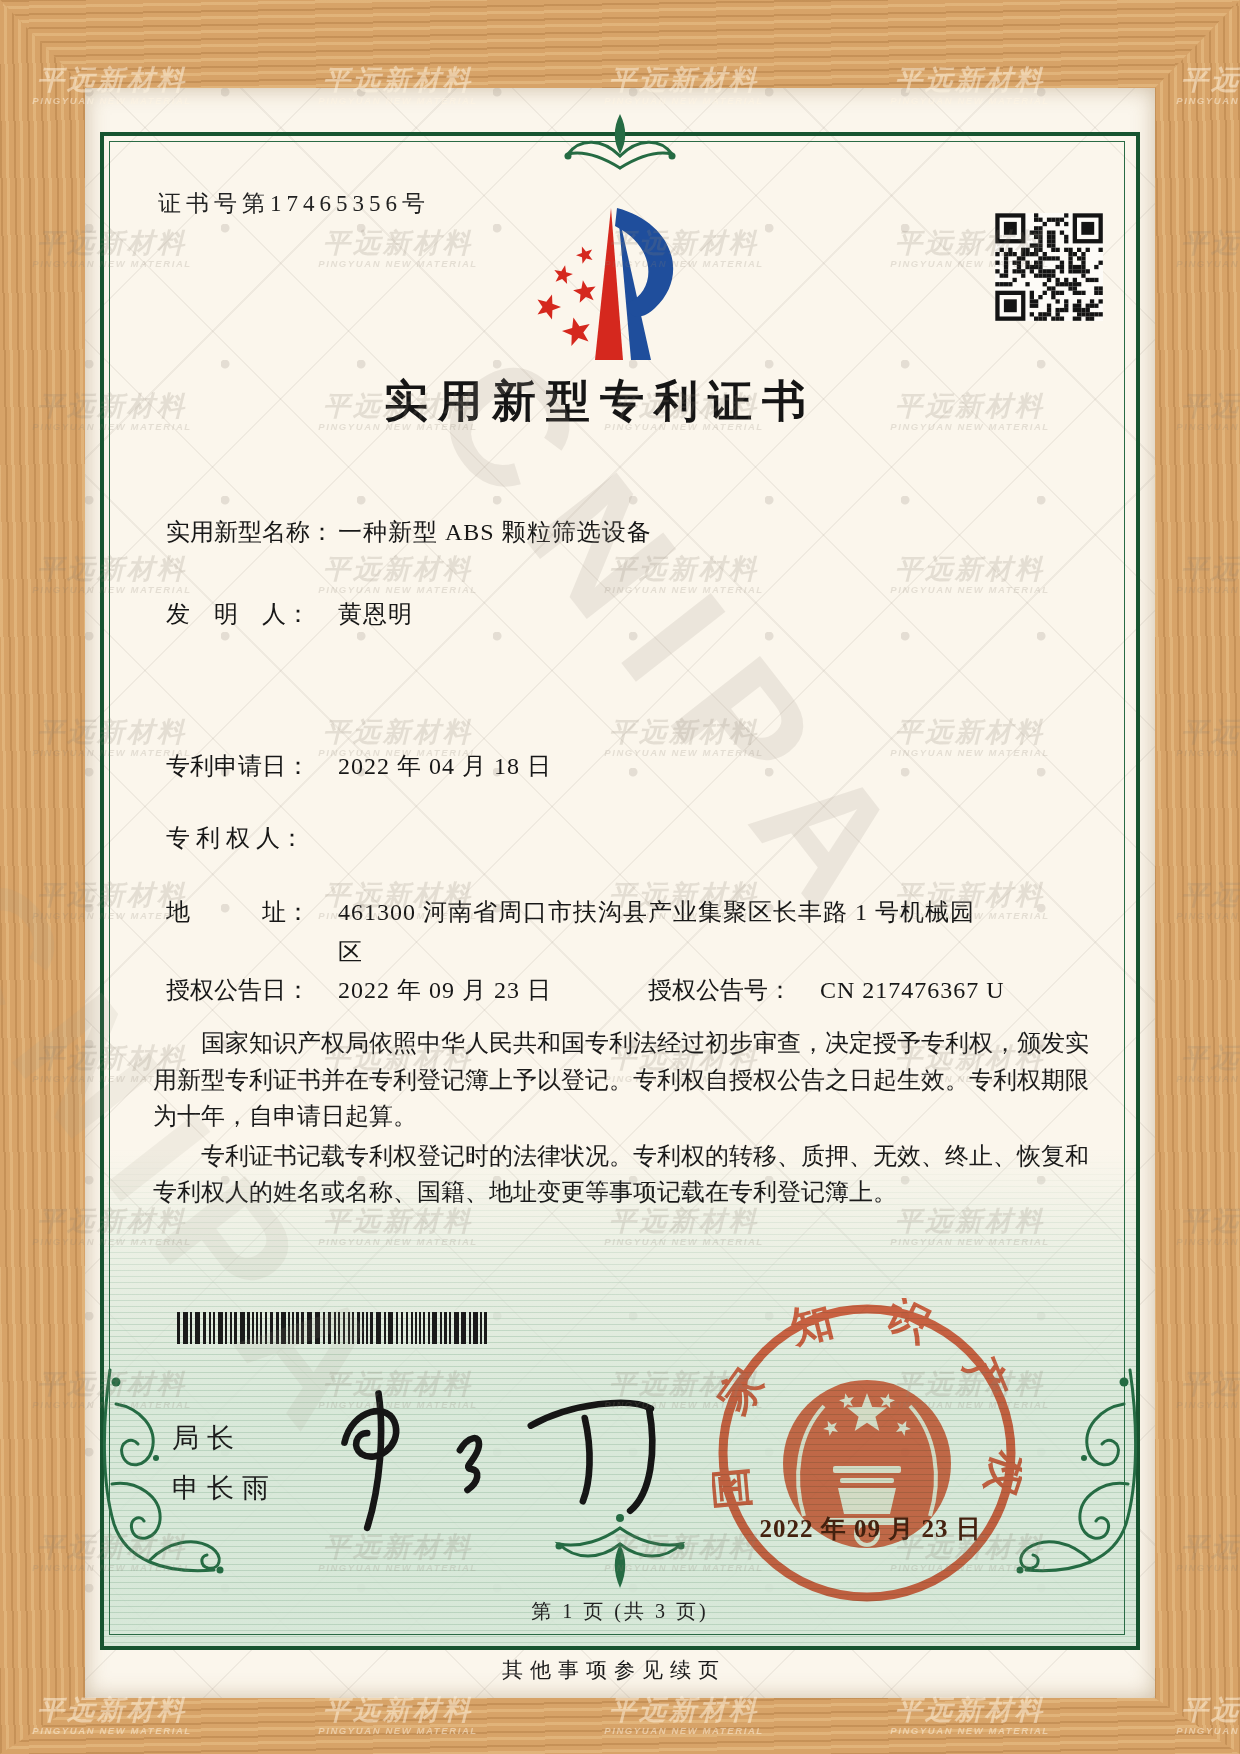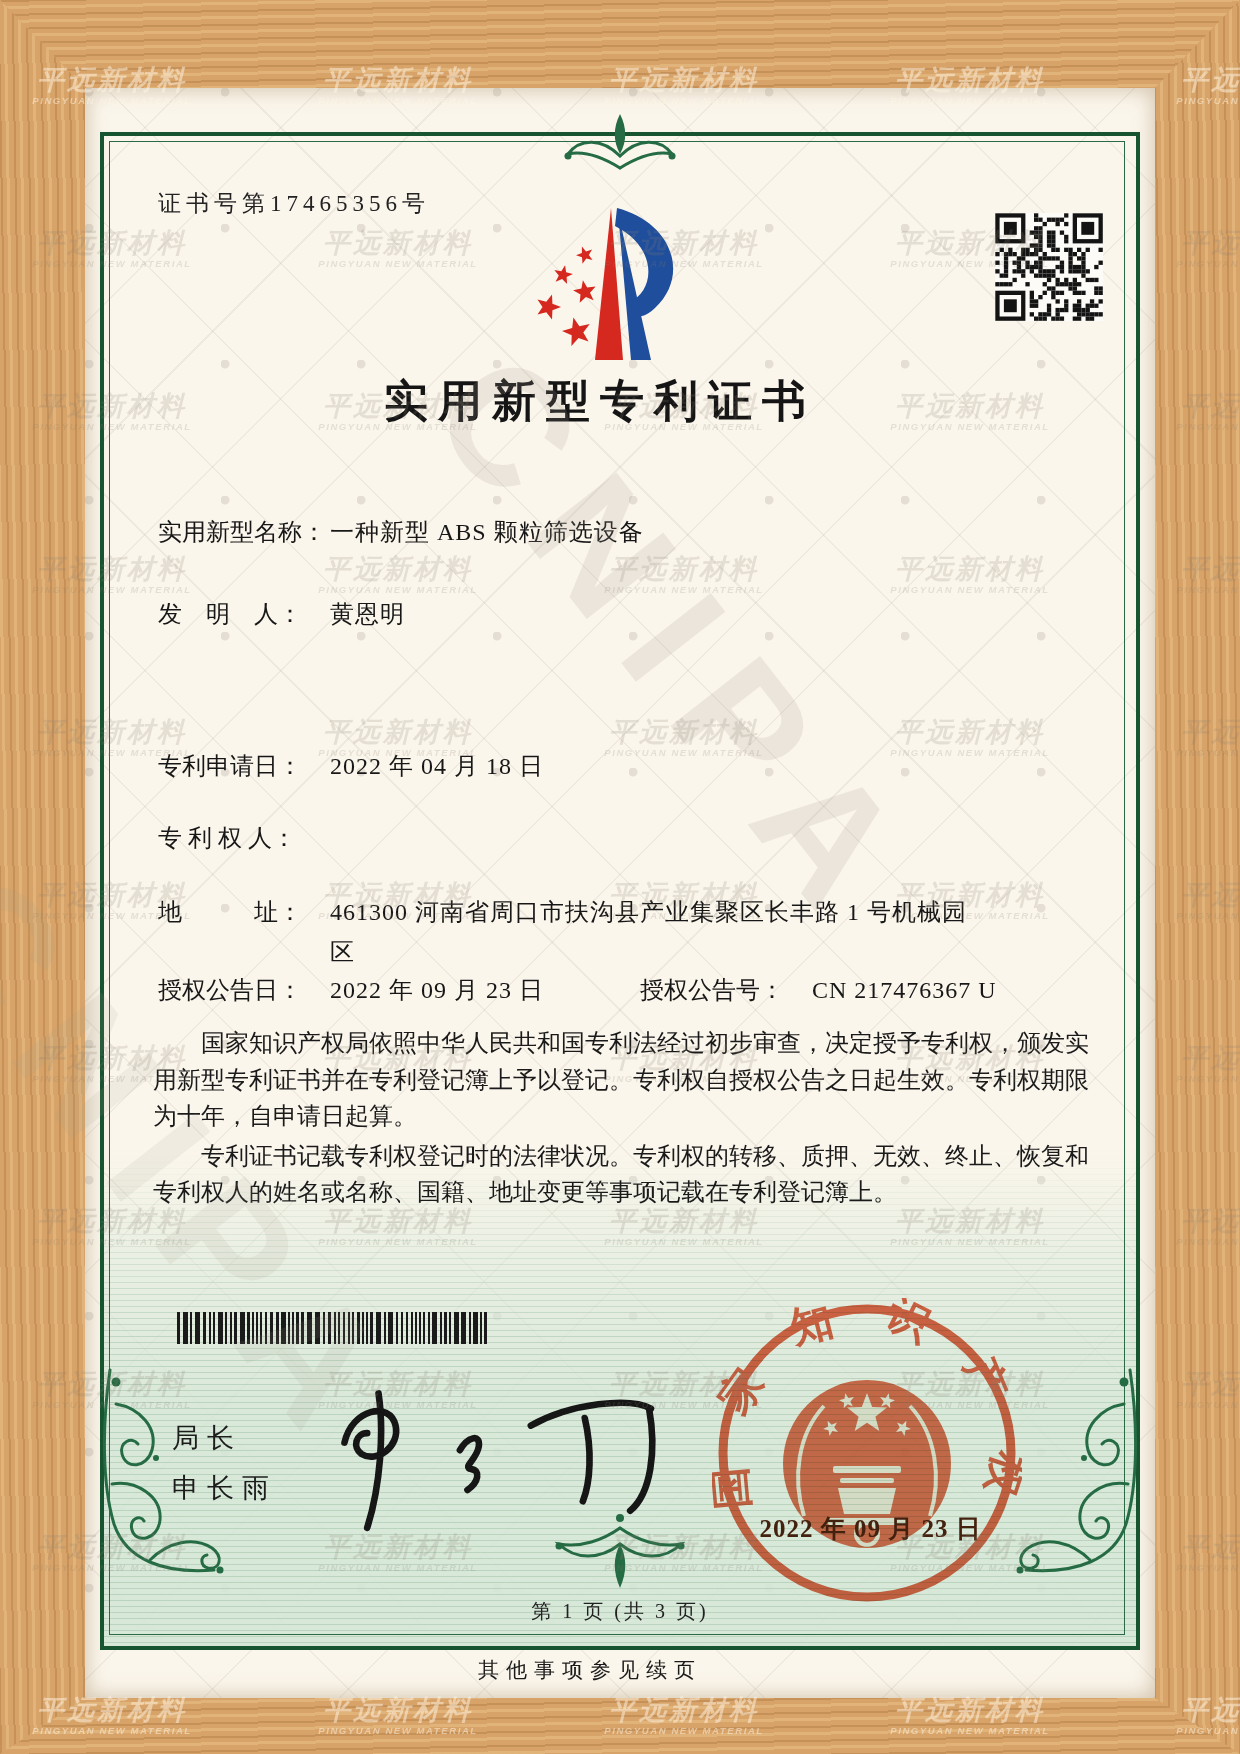--- a/index.html
+++ b/index.html
@@ -32,35 +32,35 @@
   .gborder{position:absolute;left:100px;top:132px;width:1032px;height:1510px;border:4px solid #175430;}
   .gborder-in{position:absolute;left:109px;top:141px;width:1014px;height:1492px;border:1px solid #2a6b45;}
   .orn{position:absolute;}
   
   .cert-no{position:absolute;left:158px;top:188px;font-size:23px;letter-spacing:5px;color:#222;}
   .logo{position:absolute;left:493px;top:196px;}
   .qr{position:absolute;left:995px;top:213px;}
   .title{position:absolute;left:60px;top:344px;width:1080px;text-align:center;
          font-size:44px;font-weight:700;letter-spacing:10px;color:#151515;margin-top:28px;}
   .frow{position:absolute;left:158px;width:937px;display:flex;font-size:24px;color:#171717;line-height:40px;}
-  .flabel{flex:0 0 172px;white-space:nowrap;}
+  .flabel{flex:0 0 172px;white-space:nowrap;margin-left:8px;}
   .fvalue{letter-spacing:1px;}
   .fvalue.addr{width:640px;}
   .fgroup2{position:absolute;left:482px;top:0;display:flex;}
   .bodytext{position:absolute;left:150px;top:1022px;width:948px;font-size:24px;line-height:36.5px;color:#1a1a1a;}
   .bodytext p{margin:3px;text-indent:2em;}
   .barcode{position:absolute;left:175px;top:1312px;}
   .signer-title{position:absolute;left:172px;top:1420px;font-size:27px;letter-spacing:8px;color:#1c1c1c;}
   .signer-name{position:absolute;left:172px;top:1470px;font-size:27px;letter-spacing:8px;color:#1c1c1c;}
   .signature{position:absolute;left:318px;top:1382px;}
   .seal{position:absolute;left:712px;top:1298px;mix-blend-mode:multiply;}
   .seal-date{position:absolute;left:748px;top:1512px;width:245px;text-align:center;
              font-size:25px;letter-spacing:1px;color:#44210f;font-weight:600;}
   .page-info{position:absolute;left:85px;top:1598px;width:1070px;text-align:center;font-size:20px;letter-spacing:3px;color:#222;}
-  .cont-note{position:absolute;left:85px;top:1656px;width:1010px;text-align:center;font-size:21px;letter-spacing:7px;color:#1a1a1a;}
+  .cont-note{position:absolute;left:85px;top:1656px;width:1010px;text-align:center;font-size:21px;letter-spacing:7px;color:#1a1a1a;padding-left:24px;}
   
   #wm-layer{position:absolute;inset:0;pointer-events:none;z-index:60;}
   .wm-tile{position:absolute;width:280px;text-align:center;color:rgba(140,130,116,.20);}
   .wm-tile.on-wood{color:rgba(255,245,228,.5);}
   .wm-cjk{font-family:"Liberation Sans","DejaVu Sans",sans-serif;font-weight:700;font-size:27px;letter-spacing:3px;font-style:italic;}
   .wm-en{font-family:"Liberation Sans","DejaVu Sans",sans-serif;font-weight:700;font-size:9.5px;letter-spacing:1.6px;margin-top:-3px;font-style:italic;}
   .cnipa-wm{position:absolute;z-index:55;pointer-events:none;transform-origin:0 0;
             font-family:"Liberation Sans","DejaVu Sans",sans-serif;font-weight:700;
             font-size:165px;letter-spacing:34px;color:rgba(165,156,142,.18);}
 </style>

